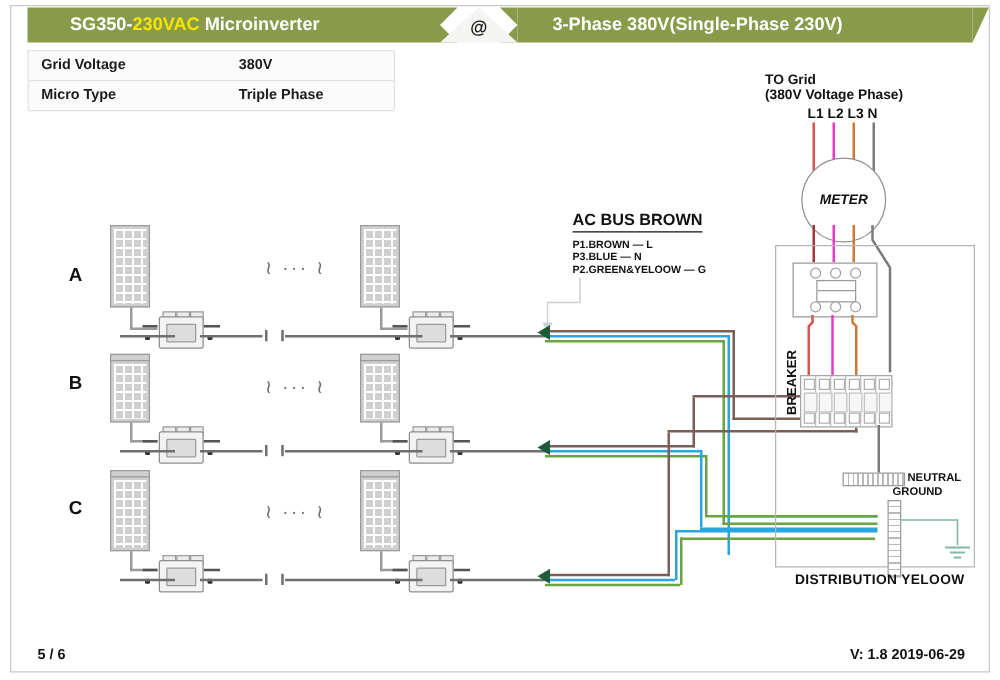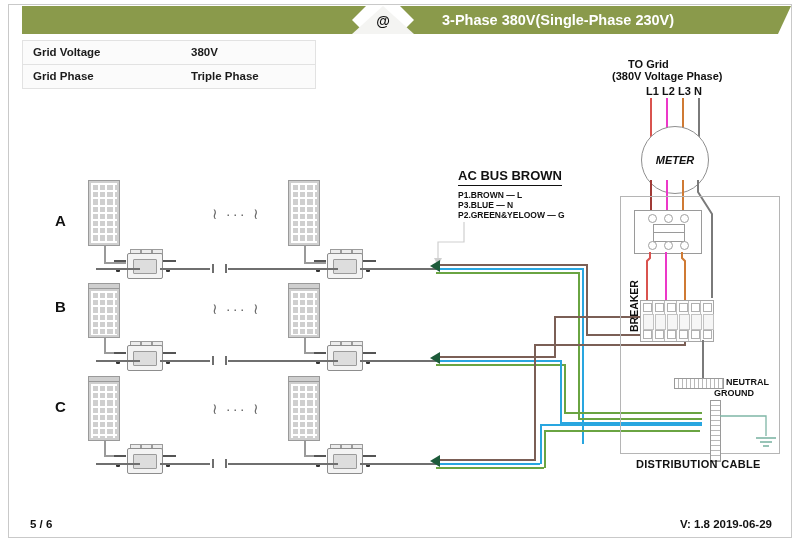--- a/index.html
+++ b/index.html
@@ -108,31 +108,32 @@
 
   <div id="header">
     <div class="hdr-band" id="hdr-left"></div>
     <div class="hdr-band" id="hdr-right"></div>
 
     <div id="at-badge">
       <div class="wedge"></div>
       <div class="glyph">@</div>
     </div>
 
+    <div class="hdr-text" id="hdr-title"><span>SG350-</span><span class="hl">230VAC</span><span> Microinverter</span></div>
 
     <div class="hdr-text" id="hdr-sub">3-Phase 380V(Single-Phase 230V)</div>
   </div>
 
   <div id="spec">
     <div class="row">
       <div class="k">Grid  Voltage</div>
       <div class="v">380V</div>
     </div>
     <div class="row">
-      <div class="k">Grid Phase</div>
+      <div class="k">Micro Type</div>
       <div class="v">Triple Phase</div>
     </div>
   </div>
 
   <div class="rowletter" style="left:55px;top:212px;">A</div>
 
   <div class="panel" style="left:88px;top:180px;width:32px;height:66px;">
       <div class="cells"></div>
     </div>
   <div class="panel" style="left:88px;top:283px;width:32px;height:6px;">
@@ -322,21 +323,21 @@
   <div class="w wh" style="left:544px;top:430px;width:156px;background:#6aa442;"></div>
   <svg style="position:absolute;left:428px;top:453px;width:14px;height:20px;">
     <polygon points="12,2 2,8 12,14" fill="#1d5b3a"></polygon>
   </svg>
 
   <div class="w wh" style="left:582px;top:412px;width:120px;background:#29a6e0;"></div>
   <div class="w wh" style="left:578px;top:418px;width:124px;background:#6aa442;"></div>
   <div class="w wh" style="left:560px;top:422px;width:142px;background:#29a6e0;"></div>
   <div class="w wh" style="left:564px;top:412px;width:138px;background:#6aa442;"></div>
 
-  <div class="dlabel" style="left:612px;top:58px;margin-left:16px;">TO Grid</div>
+  <div class="dlabel" style="left:612px;top:58px;">TO Grid</div>
   <div class="dlabel" style="left:612px;top:70px;">(380V Voltage Phase)</div>
   <div class="dlabel" style="left:646px;top:85px;">L1</div>
   <div class="dlabel" style="left:662px;top:85px;">L2</div>
   <div class="dlabel" style="left:678px;top:85px;">L3</div>
   <div class="dlabel" style="left:694px;top:85px;">N</div>
 
   <div class="w wv" style="left:650px;top:98px;height:40px;background:#d9534f;"></div>
   <div class="w wv" style="left:666px;top:98px;height:40px;background:#ec38c8;"></div>
   <div class="w wv" style="left:682px;top:98px;height:40px;background:#cf7a34;"></div>
   <div class="w wv" style="left:698px;top:98px;height:40px;background:#7a7a7a;"></div>
@@ -411,17 +412,17 @@
 
   <div id="groundbar" style="left:710px;top:400px;"></div>
   <div class="dlabel" style="left:714px;top:388px;font-size:9px;">GROUND</div>
   <svg style="position:absolute;left:716px;top:408px;width:64px;height:44px;">
     <path d="M4 8 L50 8 L50 28" stroke="#7fb6a6" stroke-width="1.3" fill="none"></path>
     <line x1="40" y1="30" x2="60" y2="30" stroke="#7fb6a6" stroke-width="1.6"></line>
     <line x1="44" y1="34" x2="56" y2="34" stroke="#7fb6a6" stroke-width="1.6"></line>
     <line x1="47" y1="38" x2="53" y2="38" stroke="#7fb6a6" stroke-width="1.6"></line>
   </svg>
 
-  <div class="dlabel" style="left:636px;top:458px;font-size:11px;letter-spacing:0.3px;">DISTRIBUTION CABLE</div>
+  <div class="dlabel" style="left:636px;top:458px;font-size:11px;letter-spacing:0.3px;">DISTRIBUTION YELOOW</div>
 
   <div class="foot" id="foot-page">5 / 6</div>
   <div class="foot" id="foot-ver">V: 1.8   2019-06-29</div>
 </div>
 
 </body></html>

